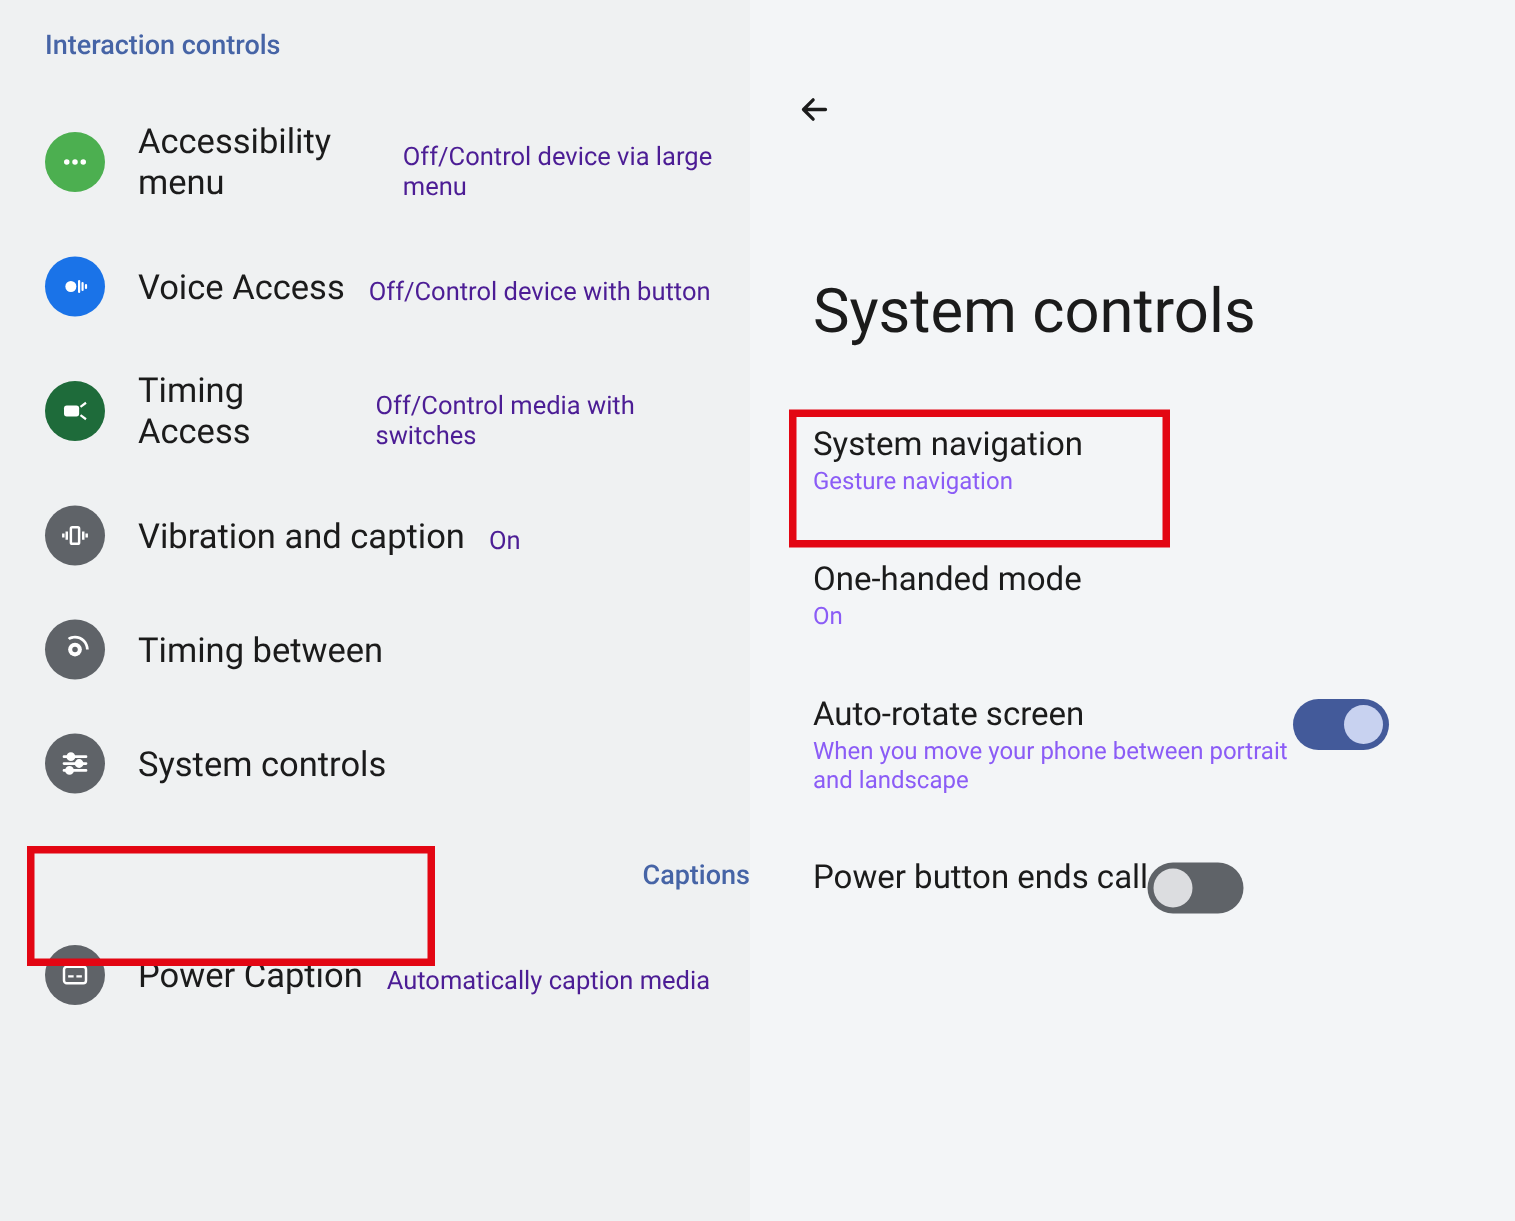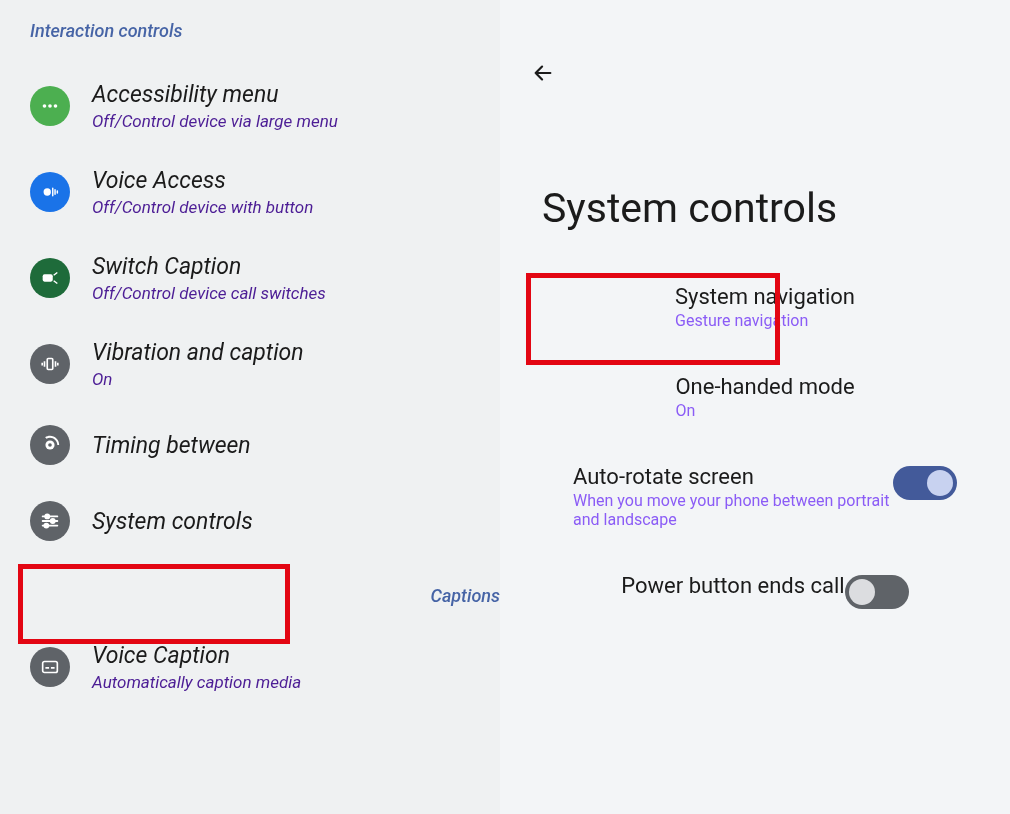--- a/index.html
+++ b/index.html
@@ -10,21 +10,20 @@
     height: 814px;
     display: flex;
     overflow: hidden;
   }
 
   .left-pane {
     width: 500px;
     height: 746px;
     padding: 20px 0 0 0;
     position: relative;
-    font-style: italic;
   }
 
   .right-pane {
     width: 510px;
     height: 814px;
     background: #f3f5f7;
     padding: 50px 0 0 0;
     position: relative;
   }
 
@@ -51,22 +50,23 @@
     justify-content: center;
     flex-shrink: 0;
   }
   .ic-green { background: #4caf50; }
   .ic-blue  { background: #1a73e8; }
   .ic-dgreen{ background: #1e6b3a; }
   .ic-grey  { background: #5f6368; }
 
   .item-text {
     display: flex;
-    flex-direction: column;
-    gap: 3px;
+    flex-direction: row;
+    gap: 16px;
+    align-items: flex-end;
   }
   .item-title {
     font-size: 23px;
     color: #1b1b1b;
     font-weight: 400;
   }
   .item-sub {
     font-size: 17px;
     color: #4c1d95;
   }
@@ -88,21 +88,21 @@
   }
   .page-title {
     font-size: 41px;
     font-weight: 400;
     color: #1b1b1b;
     padding: 134px 0 30px 42px;
   }
   .setting-row {
     display: flex;
     align-items: flex-start;
-    justify-content: center;
+    justify-content: flex-start;
     padding: 22px 22px 22px 42px;
   }
   .setting-text { display:flex; flex-direction:column; gap:2px; max-width: 320px;}
   .setting-title { font-size: 22px; color:#1b1b1b; }
   .setting-sub { font-size: 16px; color:#8b5cf6; }
 
   .switch {
     width: 64px;
     height: 34px;
     border-radius: 17px;
@@ -158,22 +158,22 @@
   </div>
 
   <div class="list-item">
     <div class="icon-circle ic-dgreen">
       <svg viewBox="0 0 24 24" fill="#fff">
           <rect x="4" y="8" width="11" height="8" rx="2"></rect>
           <path d="M16 9 L20 6 M16 15 L20 18" stroke="#fff" stroke-width="1.6" fill="none"></path>
         </svg>
     </div>
     <div class="item-text">
-      <span class="item-title">Switch Caption</span>
-      <span class="item-sub">Off/Control device call switches</span>
+      <span class="item-title">Timing Access</span>
+      <span class="item-sub">Off/Control media with switches</span>
     </div>
   </div>
 
   <div class="list-item">
     <div class="icon-circle ic-grey">
       <svg viewBox="0 0 24 24" fill="none" stroke="#fff" stroke-width="1.8">
           <rect x="9" y="6" width="6" height="12" rx="1"></rect>
           <path d="M6 9 L6 15 M3.5 10.5 L3.5 13.5 M18 9 L18 15 M20.5 10.5 L20.5 13.5"></path>
         </svg>
     </div>
@@ -214,21 +214,21 @@
   <div class="section-header" style="padding-top:26px; padding-bottom:18px;text-align:right;">Captions</div>
 
   <div class="list-item">
     <div class="icon-circle ic-grey">
       <svg viewBox="0 0 24 24" fill="none" stroke="#fff" stroke-width="1.8">
           <rect x="4" y="6" width="16" height="12" rx="2"></rect>
           <path d="M7 13 L11 13 M13 13 L17 13"></path>
         </svg>
     </div>
     <div class="item-text">
-      <span class="item-title">Voice Caption</span>
+      <span class="item-title">Power Caption</span>
       <span class="item-sub">Automatically caption media</span>
     </div>
   </div>
 
 </div>
 
 <div class="right-pane">
   <div class="back-arrow">
     <svg width="28" height="28" viewBox="0 0 24 24" fill="none" stroke="#1b1b1b" stroke-width="2.4" stroke-linecap="round" stroke-linejoin="round">
         <path d="M20 12 L4 12 M11 5 L4 12 L11 19"></path>

